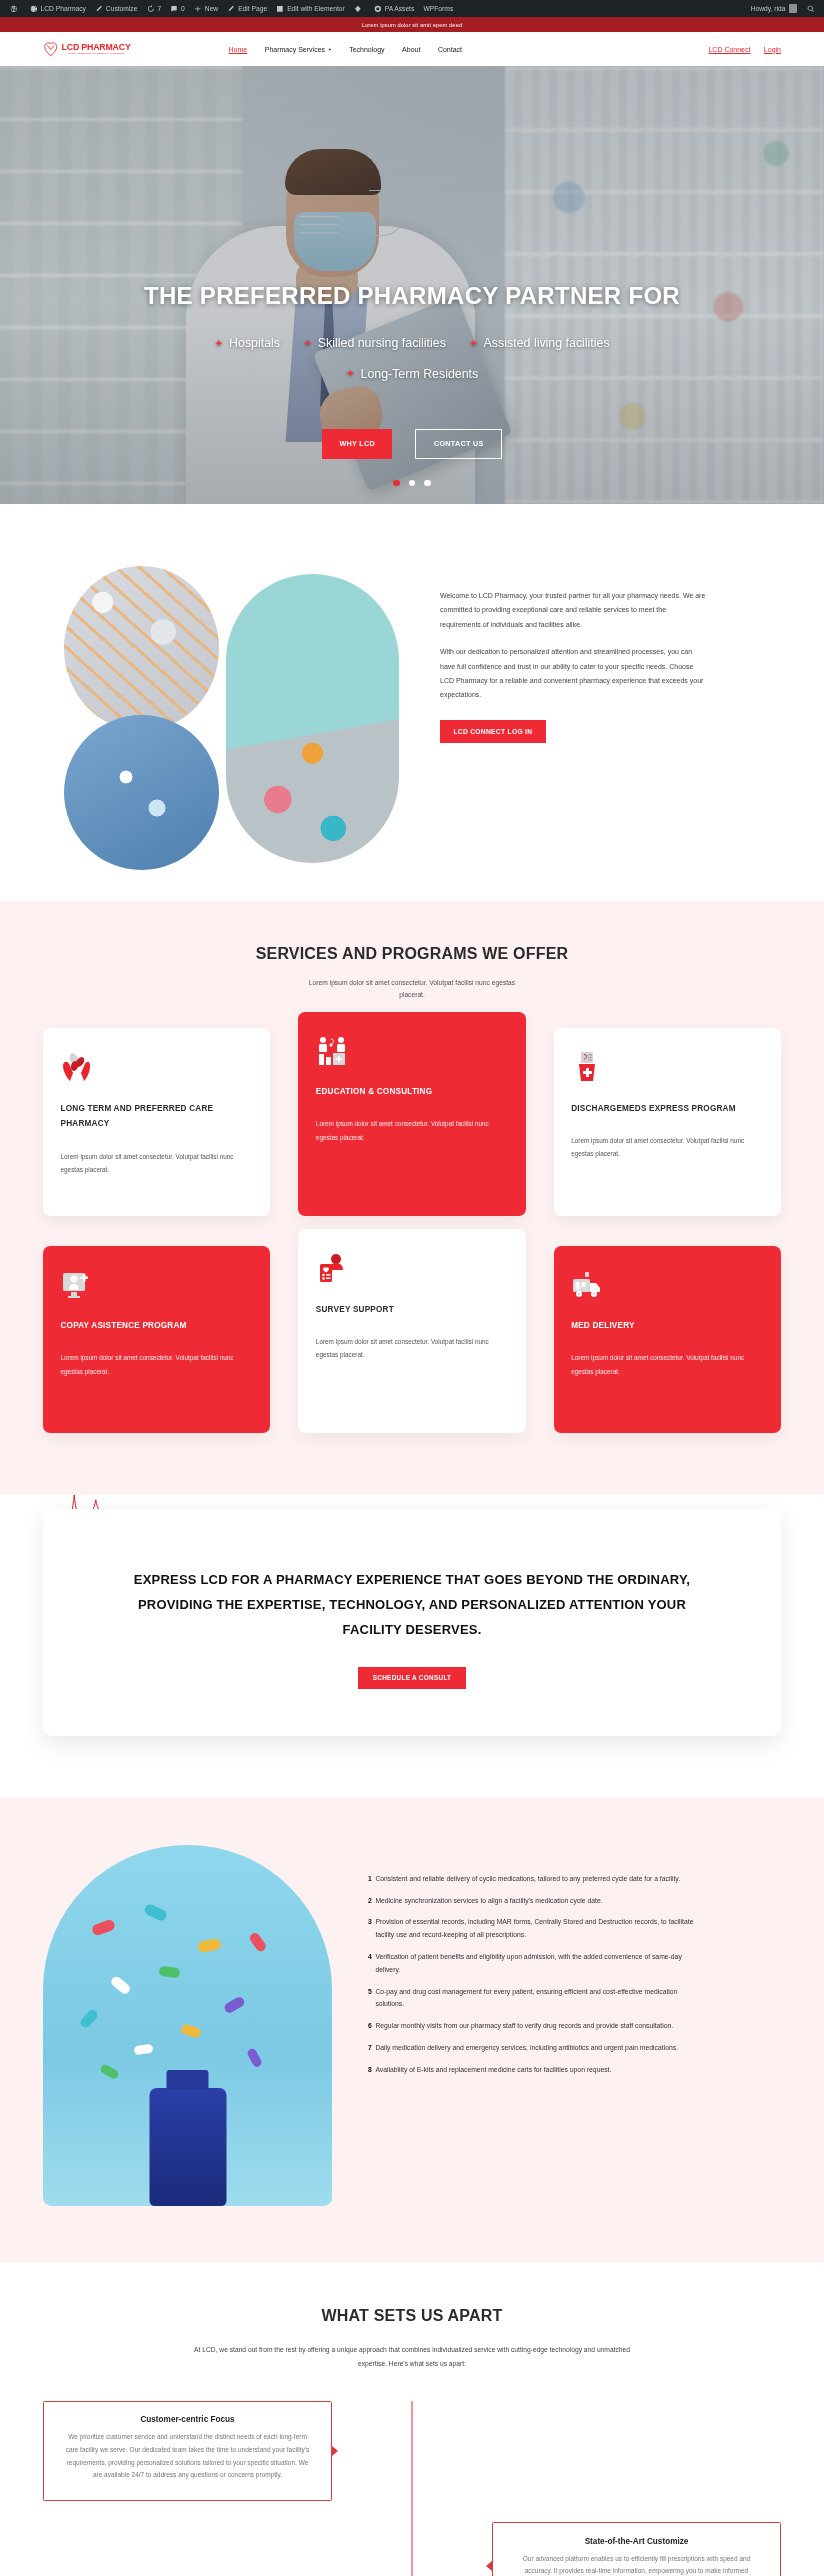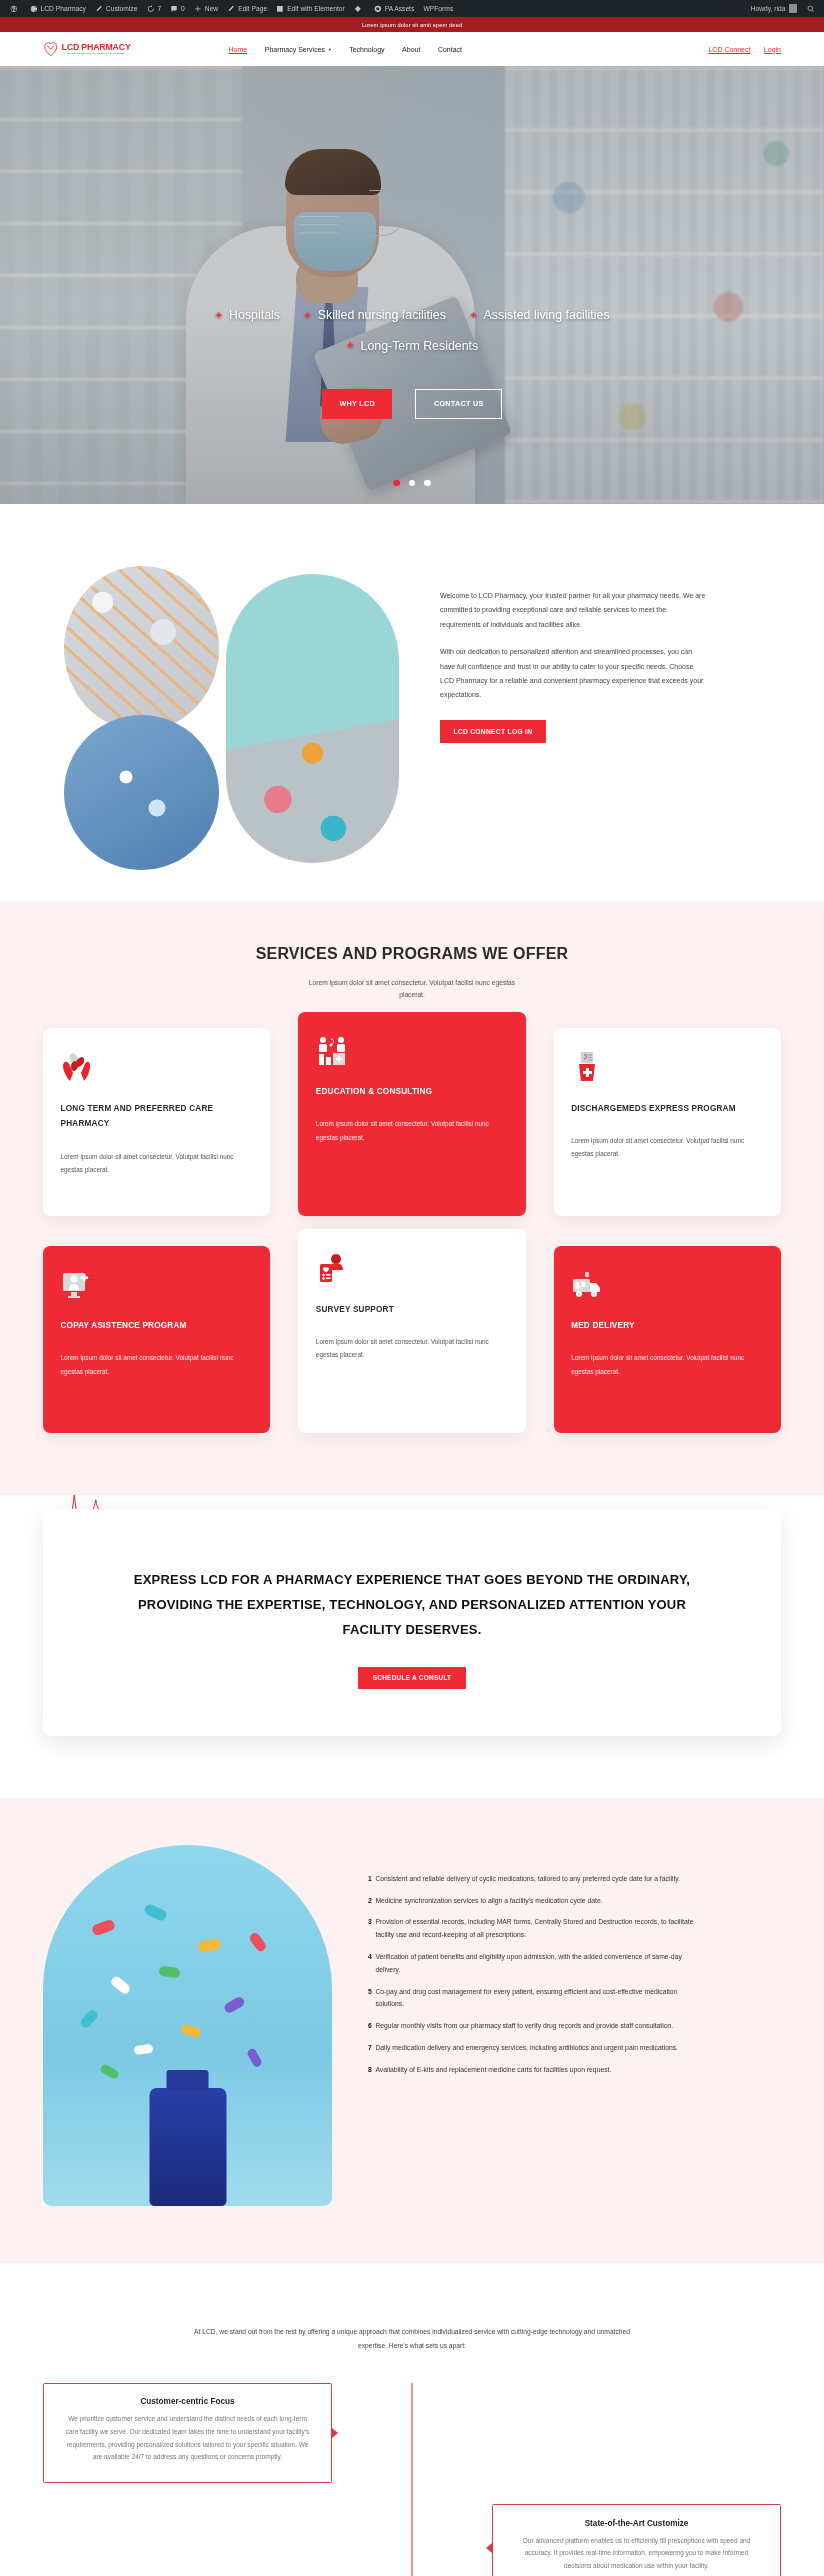--- a/index.html
+++ b/index.html
@@ -169,21 +169,21 @@
   .hero-tags {
     margin-top:26px; display:flex; gap:23px; align-items:center; justify-content:center;
   }
   .hero-tags2 { margin-top:16.5px; display:flex; justify-content:center; }
   .htag {
     font-family:"Liberation Sans Narrow","Liberation Sans",sans-serif;
     font-size:12.4px; color:#fff; display:flex; align-items:center; gap:5.7px;
     text-shadow:0 0.5px 3.1px rgba(0,0,0,.45);
   }
   .spark { color:#f0353c; font-size:10.8px; line-height:1; }
-  .hero-btns { margin-top:36px; display:flex; gap:23px; }
+  .hero-btns { margin-top:48px; display:flex; gap:23px; }
   .btn-red {
     background:#ee2a34; color:#fff; border:none; padding:9.8px 17.5px;
     font-family:"Liberation Sans Narrow","Liberation Sans",sans-serif;
     font-size:7.2px; font-weight:bold; letter-spacing:0.3px; cursor:pointer;
   }
   .btn-ghost {
     background:transparent; color:#fff; border:0.8px solid #fff; padding:9.8px 17.5px;
     font-family:"Liberation Sans Narrow","Liberation Sans",sans-serif;
     font-size:7.2px; font-weight:bold; letter-spacing:0.3px; cursor:pointer;
   }
@@ -493,20 +493,21 @@
       <div class="p-hair"></div>
       <div class="p-mask"></div>
       <div class="p-strap"></div>
       <div class="p-tablet"></div>
       <div class="p-hand"></div>
     </div>
   </div>
   <div class="hero-overlay"></div>
 
   <div class="hero-content">
+    <h1 class="hero-title">THE PREFERRED PHARMACY PARTNER FOR</h1>
     <div class="hero-tags">
       <div class="htag">
         <span class="spark">✦</span>
         <span>Hospitals</span>
       </div>
       <div class="htag">
         <span class="spark">✦</span>
         <span>Skilled nursing facilities</span>
       </div>
       <div class="htag">
@@ -702,20 +703,21 @@
       </div>
       <div class="range-item">
         <span class="range-num">8</span>
         <span>Availability of E-kits and replacement medicine carts for facilities upon request.</span>
       </div>
     </div>
   </div>
 </section>
 
 <section class="apart">
+  <h2 class="sec-title">WHAT SETS US APART</h2>
   <p class="apart-sub">At LCD, we stand out from the rest by offering a unique approach that combines individualized service with cutting-edge technology and unmatched expertise. Here's what sets us apart:</p>
 
   <div class="apart-grid">
     <div class="spine"></div>
 
     <div class="arow left">
       <div class="abox">
         <h3>Customer-centric Focus</h3>
         <p>We prioritize customer service and understand the distinct needs of each long-term care facility we serve. Our dedicated team takes the time to understand your facility's requirements, providing personalized solutions tailored to your specific situation. We are available 24/7 to address any questions or concerns promptly.</p>
         <span class="arrow r"></span>

